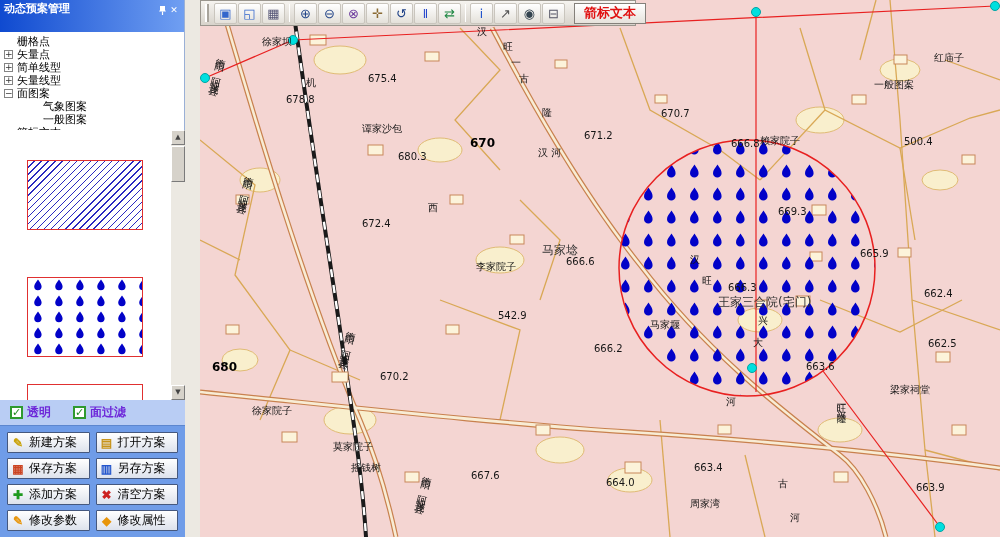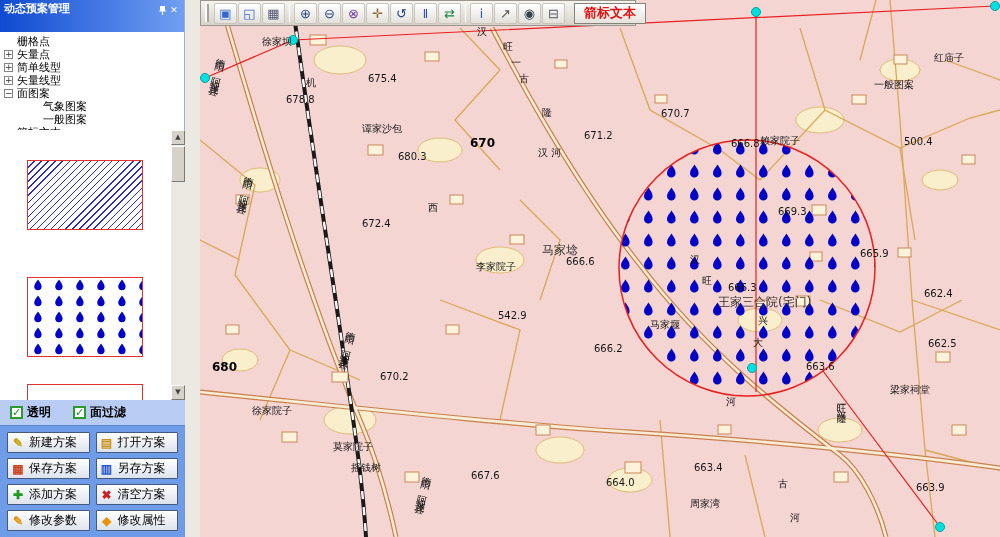--- a/index.html
+++ b/index.html
@@ -30,21 +30,21 @@
   #plist-scroll{position:absolute;left:170px;top:130px;width:15px;height:270px;background:#ece9e2;border-left:1px solid #fff}
   .sb-btn{height:15px;background:#d6d2ca;border:1px solid #fff;border-right-color:#7a7a7a;border-bottom-color:#7a7a7a;font-size:7px;text-align:center;line-height:12px;color:#444;cursor:pointer}
   .sb-down{position:absolute;bottom:0;left:0;width:14px}
   .sb-up{width:14px}
   .sb-thumb{position:absolute;top:16px;left:0;width:14px;height:36px;background:#d6d2ca;border:1px solid #fff;border-right-color:#7a7a7a;border-bottom-color:#7a7a7a;cursor:grab}
 
   #controls{position:absolute;left:0;top:400px;width:185px;height:137px;background:#6f9ce8}
   #checkbox-row{height:26px;background:#b9cdf4;display:flex;align-items:center;gap:22px;padding:0 10px;border-bottom:1px solid #5c86cf}
   .cb{display:flex;align-items:center;cursor:pointer}
   .cb-box{width:13px;height:13px;background:#fff;border:2px solid #2f9a2f;color:#1f8a1f;font-size:11px;line-height:9px;text-align:center;margin-right:4px;font-weight:bold}
-  .cb-label{font-size:12px;color:#000000;font-weight:bold}
+  .cb-label{font-size:12px;color:#6d28d9;font-weight:bold}
   #btn-grid{display:grid;grid-template-columns:1fr 1fr;gap:5px 6px;padding:6px 7px}
   .plan-btn{height:21px;background:linear-gradient(#ffffff,#dde2ec);border:1px solid #45587e;display:flex;align-items:center;gap:4px;padding:0 3px;font-size:12px;color:#000;cursor:pointer;border-radius:1px}
   .btn-icon{width:14px;height:14px;font-size:12px;line-height:14px;text-align:center;font-weight:bold;flex:0 0 14px}
 
   #splitter{position:absolute;left:185px;top:0;width:15px;height:537px;background:#ece9e2;cursor:col-resize}
 
   
   #map{position:absolute;left:200px;top:0;width:800px;height:537px;background:#f4d5d2;overflow:hidden}
   #map-svg{position:absolute;left:0;top:0}
   #map-labels{position:absolute;left:0;top:0;width:800px;height:537px;pointer-events:none}

